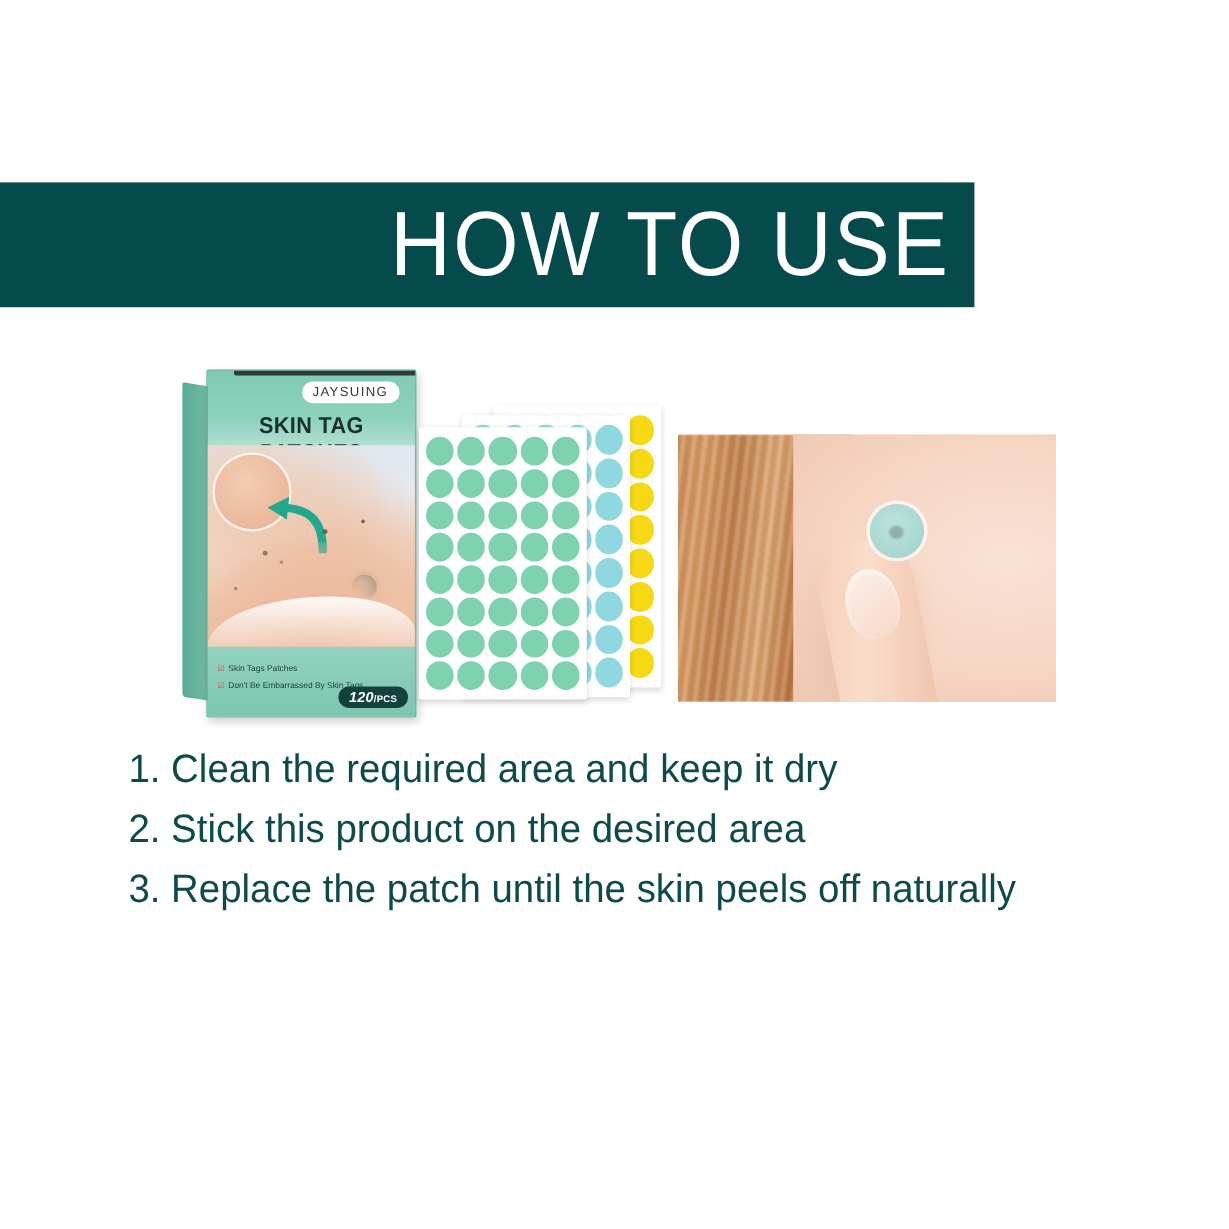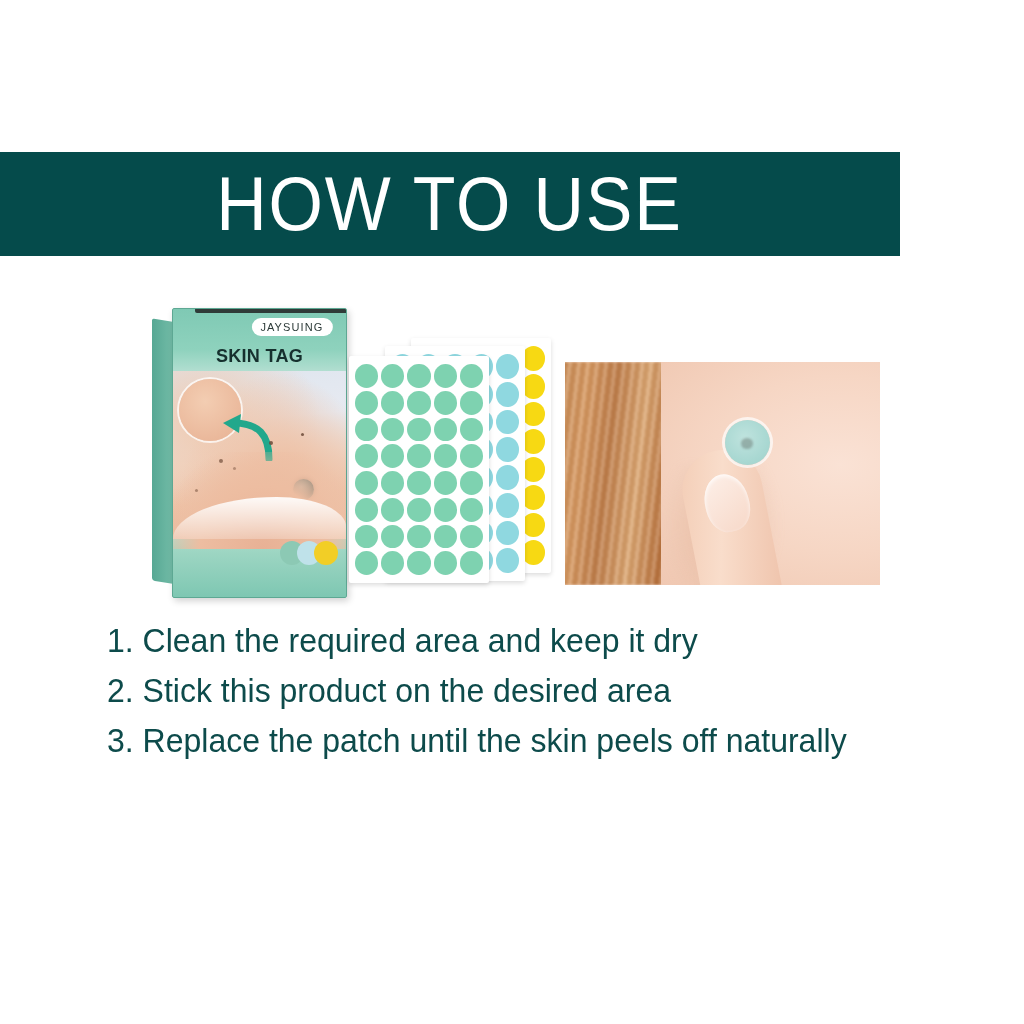--- a/index.html
+++ b/index.html
@@ -5,23 +5,23 @@
   html,body{margin:0;padding:0;}
   body{
     width:1024px;height:1024px;
     background:#ffffff;
     font-family:"Liberation Sans", sans-serif;
     overflow:hidden;position:relative;
   }
 
   
   .banner{
-    position:absolute;left:0;top:152px;width:900px;height:104px;
+    position:absolute;left:0;top:152px;width:812px;height:104px;
     background:#054b4b;
-    display:flex;align-items:center;justify-content:center;
+    display:flex;align-items:center;justify-content:flex-end;
   }
   .banner-title{
     color:#ffffff;
     font-size:76px;
     line-height:1;
     letter-spacing:2px;
     font-weight:400;
     transform:scaleX(0.92);
     white-space:nowrap;
   }
@@ -196,20 +196,33 @@
       </div>
 
       <div class="box-wave"></div>
 
       <div class="swatches">
         <div class="sw" style="background:#8cc9b4;"></div>
         <div class="sw" style="background:#bfe2ea;"></div>
         <div class="sw" style="background:#f2ce26;"></div>
       </div>
 
+      <div class="box-bottom">
+        <div class="bullet" style="top:14px;">
+          <span class="tick">☑</span>
+          <span>Skin Tags Patches</span>
+        </div>
+        <div class="bullet" style="top:28px;">
+          <span class="tick">☑</span>
+          <span>Don't Be Embarrassed By Skin Tags</span>
+        </div>
+        <div class="pcs-badge">
+          <span>120</span><span class="unit">/PCS</span>
+        </div>
+      </div>
     </div>
   </div>
 
   <div class="sheets">
     <div class="sheet sheet-yellow">
       <div class="dotgrid" id="grid-yellow" style="grid-template-columns:repeat(5,1fr);grid-template-rows:repeat(8,1fr);">
           <div class="dot" style="background: rgb(247, 217, 19);"></div>
           <div class="dot" style="background: rgb(247, 217, 19);"></div>
           <div class="dot" style="background: rgb(247, 217, 19);"></div>
           <div class="dot" style="background: rgb(247, 217, 19);"></div>

